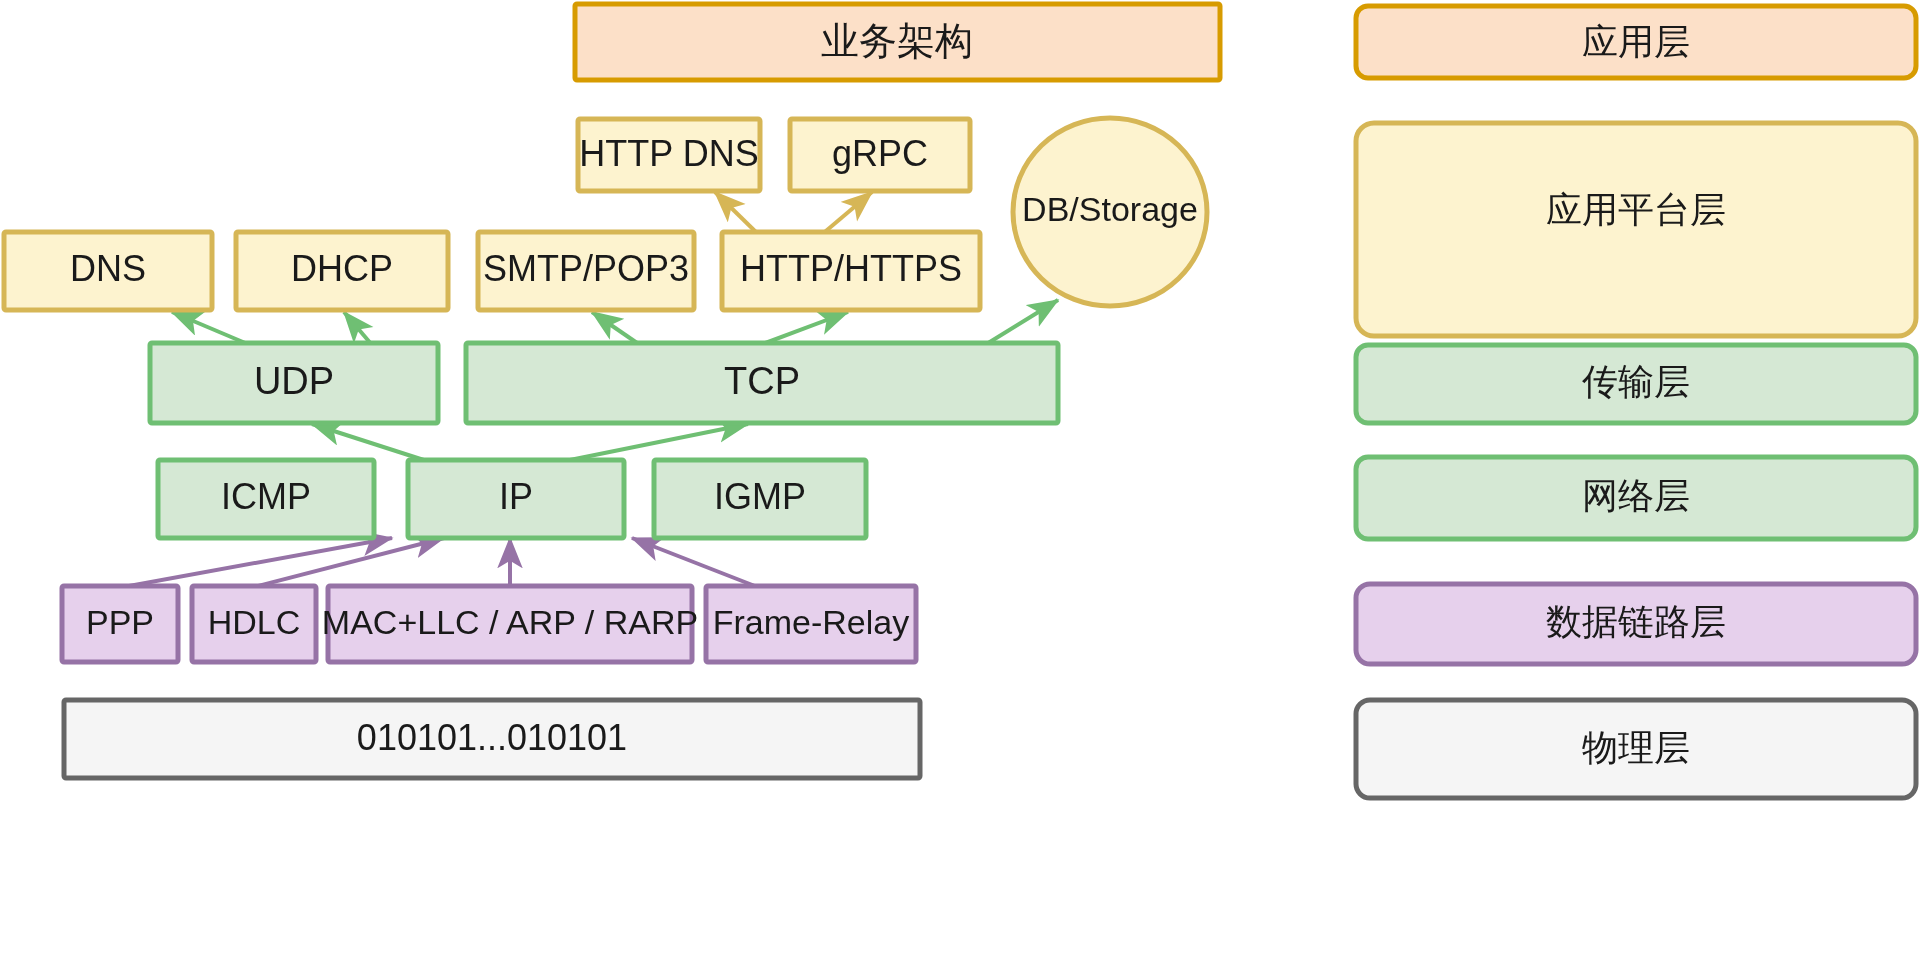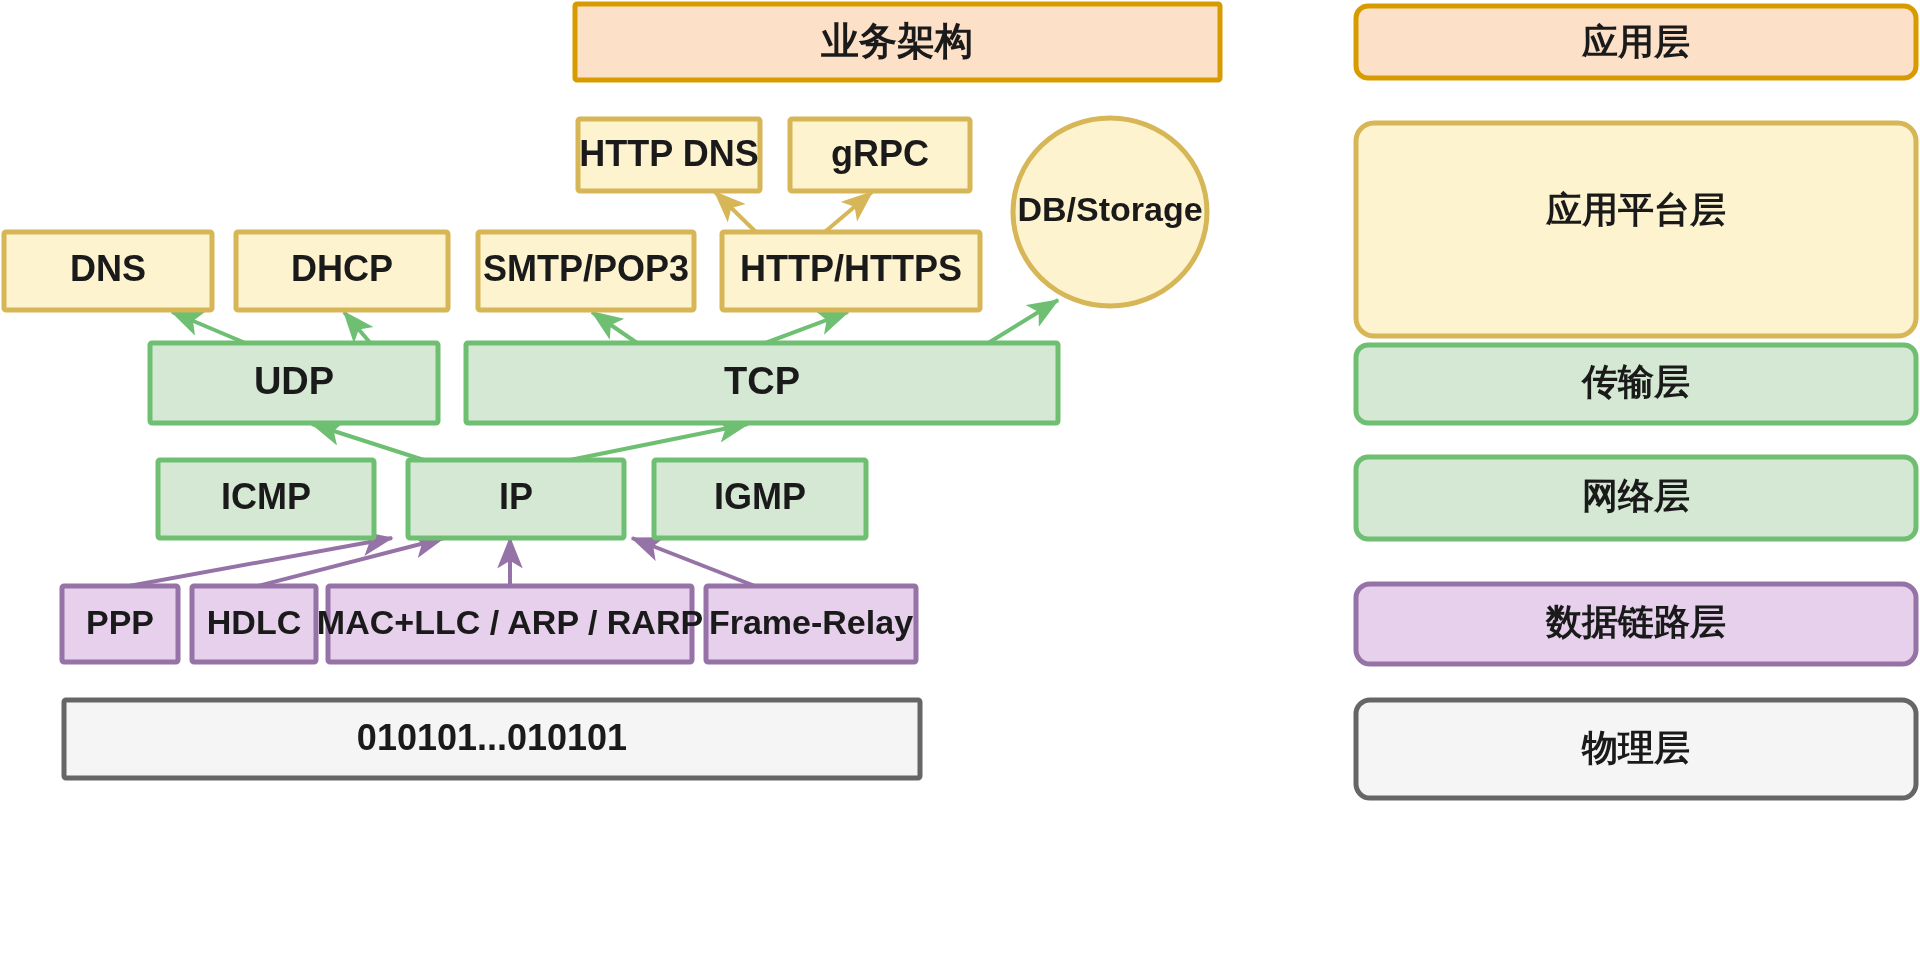--- a/index.html
+++ b/index.html
@@ -10,21 +10,20 @@
   body {
     width: 1920px;
     height: 956px;
     font-family: "Liberation Sans", sans-serif;
     overflow: hidden;
   }
   #diagram-root {
     position: relative;
     width: 1920px;
     height: 956px;
-    font-weight: bold;
   }
   svg.canvas {
     position: absolute;
     top: 0;
     left: 0;
     width: 1920px;
     height: 956px;
     display: block;
   }
   .node-label {

